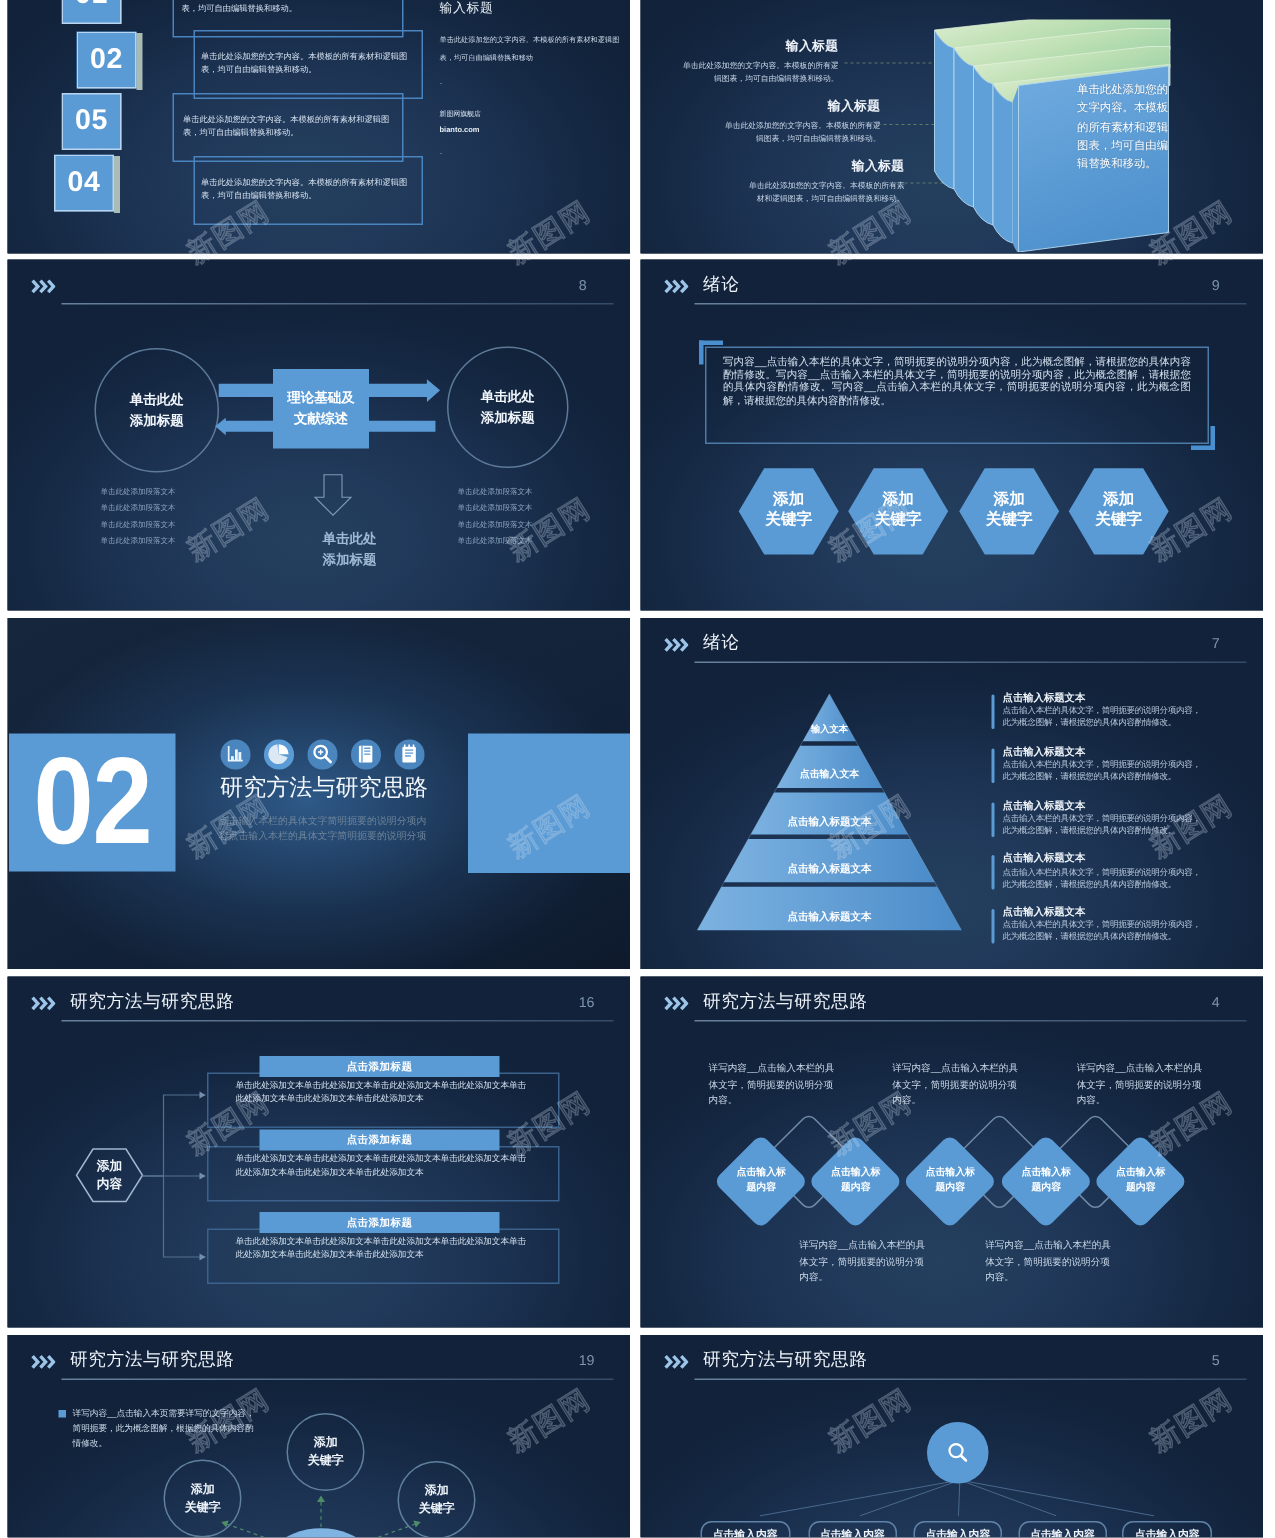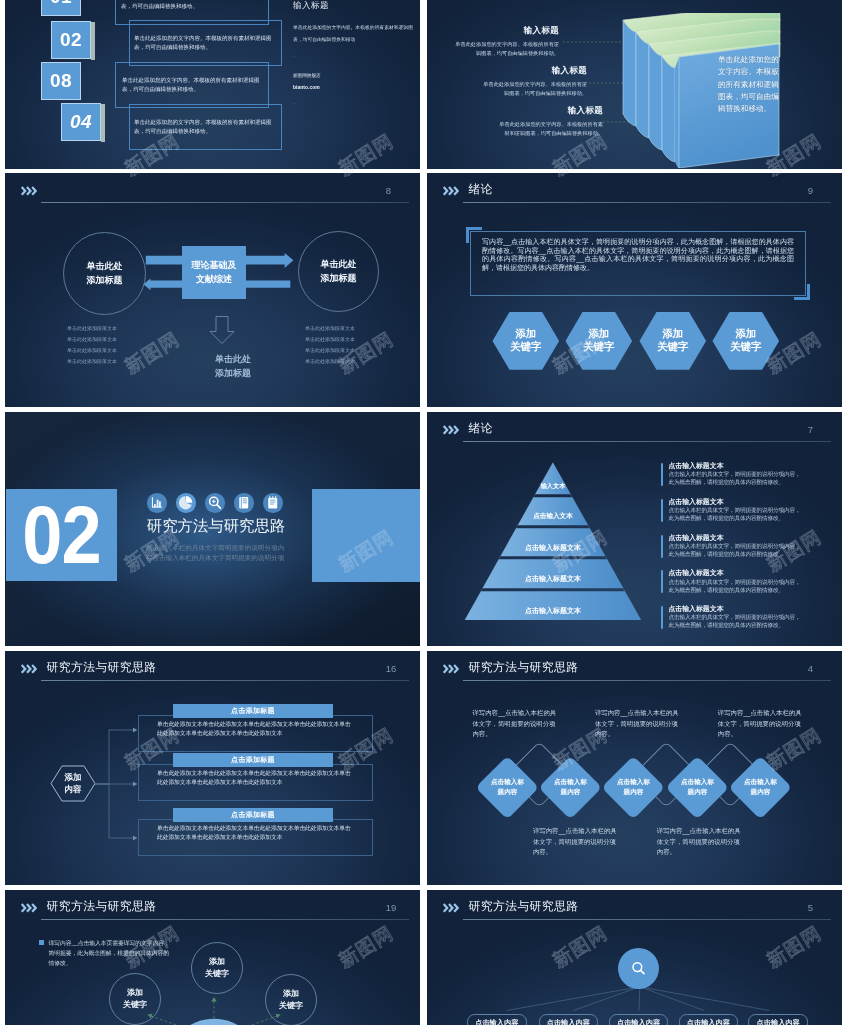--- a/index.html
+++ b/index.html
@@ -31,21 +31,21 @@
      background:linear-gradient(90deg,rgba(162,192,222,.6),rgba(110,142,180,.38));}
 
   
   .a-num{position:absolute;width:40px;height:38px;background:#5b9bd5;
      display:flex;align-items:center;justify-content:center;
      color:#fff;font-size:19px;font-weight:700;font-family:"Liberation Sans",sans-serif;
      box-shadow:0 0 0 1px rgba(200,222,245,.85) inset;letter-spacing:.5px;}
   .a-n1{left:36px;top:43px;}
   .a-n2{left:46px;top:86px;}
   .a-n3{left:36px;top:127px;}
-  .a-n4{left:56px;top:168px;font-style:italic;}
+  .a-n4{left:31px;top:168px;}
   .a-n2::after,.a-n4::after{content:"";position:absolute;right:-4px;top:1px;width:4px;height:38px;
      background:rgba(205,222,206,.8);}
   .a-box{position:absolute;border:1px solid #4a84bf;height:44px;}
   .a-box p{margin:0;position:absolute;right:7px;top:50%;transform:translateY(-50%);
      color:#d7e3f1;font-size:5.5px;line-height:1.6;width:140px;}
   .a-b1{left:110px;top:44px;width:152px;}
   .a-b2{left:124px;top:85px;width:151px;}
   .a-b3{left:110px;top:127px;width:152px;}
   .a-b4{left:124px;top:169px;width:151px;}
   .a-b3 p{width:140px;left:6px;right:auto;}
@@ -210,21 +210,21 @@
 
   <div class="slide s-a" style="left:5px;top:-65px;">
     <div class="bg"></div>
     <div class="a-num a-n1">
         <span>01</span>
       </div>
     <div class="a-num a-n2">
         <span>02</span>
       </div>
     <div class="a-num a-n3">
-        <span>08</span>
+        <span>05</span>
       </div>
     <div class="a-num a-n4">
         <span>04</span>
       </div>
     <div class="a-box a-b1">
         <p>单击此处添加您的文字内容。本模板的所有素材和逻辑图表，均可自由编辑替换和移动。</p>
       </div>
     <div class="a-box a-b2">
         <p>单击此处添加您的文字内容。本模板的所有素材和逻辑图表，均可自由编辑替换和移动。</p>
       </div>

